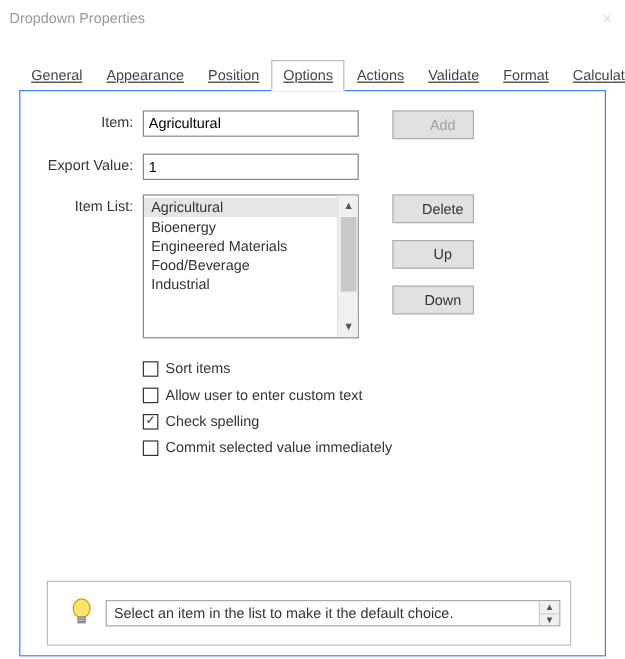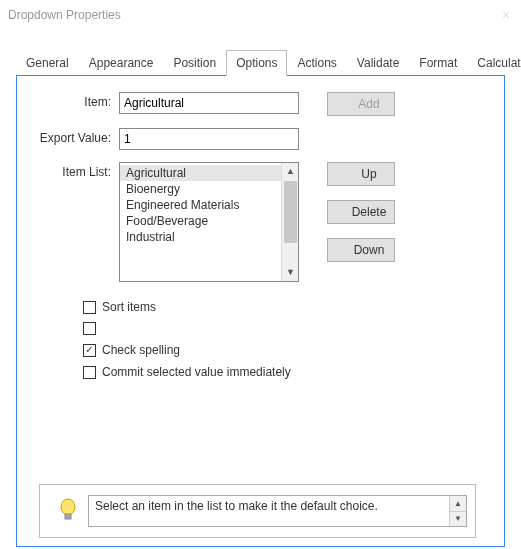--- a/index.html
+++ b/index.html
@@ -32,20 +32,21 @@
     display: flex;
     align-items: center;
     justify-content: center;
     font-size: 14px;
   }
   .tabs {
     display: flex;
     align-items: flex-end;
     margin: 20px 0 0 16px;
     position: relative;
+    text-decoration: underline;
   }
   .tab {
     padding: 5px 9px 5px 9px;
     font-size: 12px;
     color: #444;
     border: 1px solid transparent;
     border-bottom: none;
     cursor: pointer;
     position: relative;
   }
@@ -152,21 +153,21 @@
     height: 62px;
     background: #c8c8c8;
   }
   .btncol {
     margin-left: 28px;
     display: flex;
     flex-direction: column;
     gap: 14px;
   }
   .checks {
-    margin-left: 50px;
+    margin-left: 86px;
     margin-top: 18px;
   }
   .checkrow {
     display: flex;
     align-items: center;
     margin-bottom: 8px;
   }
   .cb {
     width: 13px;
     height: 13px;
@@ -192,21 +193,21 @@
   }
   .bulb {
     width: 40px;
     display: flex;
     align-items: center;
     justify-content: center;
   }
   .hinttext {
     flex: 1;
     border: 1px solid #a9a9a9;
-    height: 32px;
+    height: 22px;
     overflow: hidden;
     position: relative;
     display: flex;
   }
   .hintContent {
     padding: 3px 6px;
     font-size: 12px;
     color: #333;
     flex: 1;
   }
@@ -271,33 +272,34 @@
           <div class="li">Food/Beverage</div>
           <div class="li">Industrial</div>
         </div>
       <div class="scrollbar">
         <div class="arrow">▲</div>
         <div class="thumb"></div>
         <div class="arrow" style="position:absolute;bottom:0;">▼</div>
       </div>
     </div>
     <div class="btncol">
+      <button class="btn">Delete</button>
       <button class="btn">Up</button>
-      <button class="btn">Delete</button>
       <button class="btn">Down</button>
     </div>
   </div>
 
   <div class="checks">
     <div class="checkrow">
       <span class="cb" id="cb0"></span>
       <span>Sort items</span>
     </div>
     <div class="checkrow">
       <span class="cb" id="cb1"></span>
+      <span>Allow user to enter custom text</span>
     </div>
     <div class="checkrow">
       <span class="cb" id="cb2">✓</span>
       <span>Check spelling</span>
     </div>
     <div class="checkrow">
       <span class="cb" id="cb3"></span>
       <span>Commit selected value immediately</span>
     </div>
   </div>

